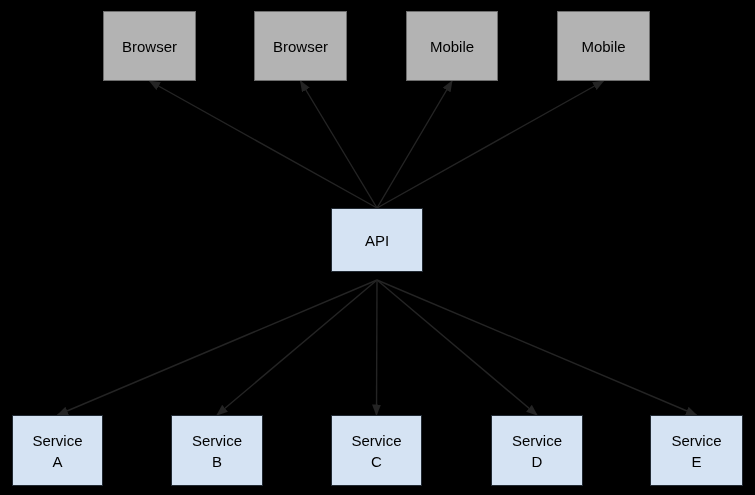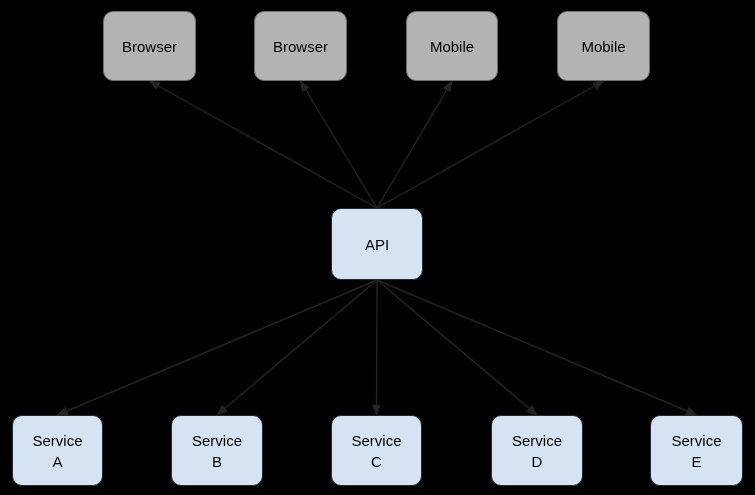--- a/index.html
+++ b/index.html
@@ -28,21 +28,20 @@
     display: flex;
     flex-direction: column;
     align-items: center;
     justify-content: center;
     text-align: center;
     color: #000;
     font-size: 15px;
     line-height: 21px;
     cursor: default;
     user-select: none;
-    border-radius: 10px;
   }
   .node span {
     display: block;
     white-space: nowrap;
   }
 </style>
 </head>
 <body>
 
 <div id="stage" style="background: rgb(0, 0, 0);">
@@ -70,21 +69,21 @@
       </div>
       <div class="node client" style="left: 254px; top: 11px; width: 93px; height: 70px; background: rgb(179, 179, 179); border: 1px solid rgb(110, 110, 110); color: rgb(0, 0, 0);">
         <span>Browser</span>
       </div>
       <div class="node client" style="left: 406px; top: 11px; width: 92px; height: 70px; background: rgb(179, 179, 179); border: 1px solid rgb(110, 110, 110); color: rgb(0, 0, 0);">
         <span>Mobile</span>
       </div>
       <div class="node client" style="left: 557px; top: 11px; width: 93px; height: 70px; background: rgb(179, 179, 179); border: 1px solid rgb(110, 110, 110); color: rgb(0, 0, 0);">
         <span>Mobile</span>
       </div>
-      <div class="node blue" style="left: 331px; top: 208px; width: 92px; height: 72px; background: rgb(213, 227, 243); border: 1px solid rgb(34, 42, 51); color: rgb(0, 0, 0);">
+      <div class="node blue" style="left: 331px; top: 208px; width: 92px; height: 64px; background: rgb(213, 227, 243); border: 1px solid rgb(34, 42, 51); color: rgb(0, 0, 0);">
         <span>API</span>
       </div>
       <div class="node blue" style="left: 12px; top: 415px; width: 91px; height: 71px; background: rgb(213, 227, 243); border: 1px solid rgb(34, 42, 51); color: rgb(0, 0, 0);">
         <span>Service</span>
         <span>A</span>
       </div>
       <div class="node blue" style="left: 171px; top: 415px; width: 92px; height: 71px; background: rgb(213, 227, 243); border: 1px solid rgb(34, 42, 51); color: rgb(0, 0, 0);">
         <span>Service</span>
         <span>B</span>
       </div>

